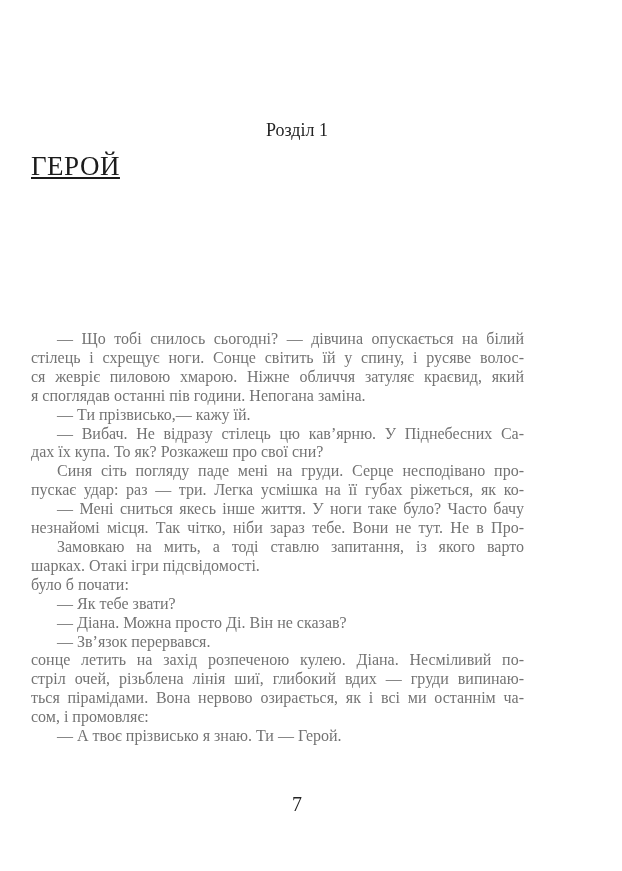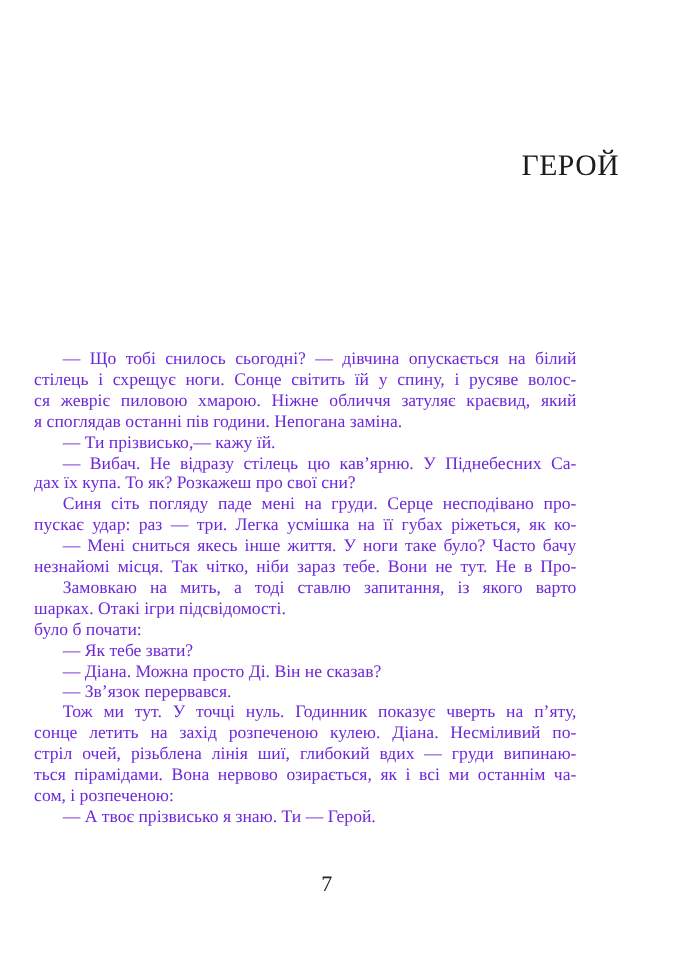--- a/index.html
+++ b/index.html
@@ -18,73 +18,74 @@
   .chapter-label {
     position: absolute;
     top: 121px; left: 31px; width: 532px;
     text-align: center;
     font-size: 18px;
     line-height: 1;
     color: #242424;
   }
   .chapter-title {
     position: absolute;
-    top: 137px; left: 31px; width: 532px;
-    text-align: right;
+    top: 153px; left: 31px; width: 532px;
+    text-align: left;
     font-size: 27px;
     line-height: 1;
     letter-spacing: 0.5px;
     color: #1b1b1b;
+    text-decoration: underline;
   }
   .body-text {
     position: absolute;
-    top: 318px; left: 31px; width: 493px;
+    top: 330px; left: 31px; width: 493px;
     font-size: 16px;
     line-height: 18.9px;
-    color: #6d28d9;
+    color: #737373;
   }
   .line {
     text-align: justify;
     text-align-last: justify;
   }
   .line.last { text-align-last: left; }
   .line.indent { text-indent: 26px; }
   .page-number {
     position: absolute;
     top: 794px; left: 31px; width: 532px;
     text-align: center;
     font-size: 20px;
     line-height: 1;
     color: #242424;
   }
 </style>
 </head>
 <body>
 
 <div class="page">
+  <div class="chapter-label">Розділ 1</div>
   <div class="chapter-title">ГЕРОЙ</div>
   <div class="body-text" id="body-text">
       <div class="line indent">— Що тобі снилось сьогодні? — дівчина опускається на білий</div>
       <div class="line">стілець і схрещує ноги. Сонце світить їй у спину, і русяве волос-</div>
       <div class="line">ся жевріє пиловою хмарою. Ніжне обличчя затуляє краєвид, який</div>
       <div class="line last">я споглядав останні пів години. Непогана заміна.</div>
       <div class="line indent last">— Ти прізвисько,— кажу їй.</div>
       <div class="line indent">— Вибач. Не відразу стілець цю кав’ярню. У Піднебесних Са-</div>
       <div class="line last">дах їх купа. То як? Розкажеш про свої сни?</div>
       <div class="line indent">Синя сіть погляду паде мені на груди. Серце несподівано про-</div>
       <div class="line">пускає удар: раз — три. Легка усмішка на її губах ріжеться, як ко-</div>
       <div class="line indent">— Мені сниться якесь інше життя. У ноги таке було? Часто бачу</div>
       <div class="line">незнайомі місця. Так чітко, ніби зараз тебе. Вони не тут. Не в Про-</div>
       <div class="line indent">Замовкаю на мить, а тоді ставлю запитання, із якого варто</div>
       <div class="line last">шарках. Отакі ігри підсвідомості.</div>
       <div class="line last">було б почати:</div>
       <div class="line indent last">— Як тебе звати?</div>
       <div class="line indent last">— Діана. Можна просто Ді. Він не сказав?</div>
       <div class="line indent last">— Зв’язок перервався.</div>
-      <div class="line indent">Тож ми тут. У точці нуль. Годинник показує чверть на п’яту,</div>
       <div class="line">сонце летить на захід розпеченою кулею. Діана. Несміливий по-</div>
       <div class="line">стріл очей, різьблена лінія шиї, глибокий вдих — груди випинаю-</div>
       <div class="line">ться пірамідами. Вона нервово озирається, як і всі ми останнім ча-</div>
-      <div class="line last">сом, і розпеченою:</div>
+      <div class="line last">сом, і промовляє:</div>
       <div class="line indent last">— А твоє прізвисько я знаю. Ти — Герой.</div>
     </div>
   <div class="page-number">7</div>
 </div>
 
 </body></html>

